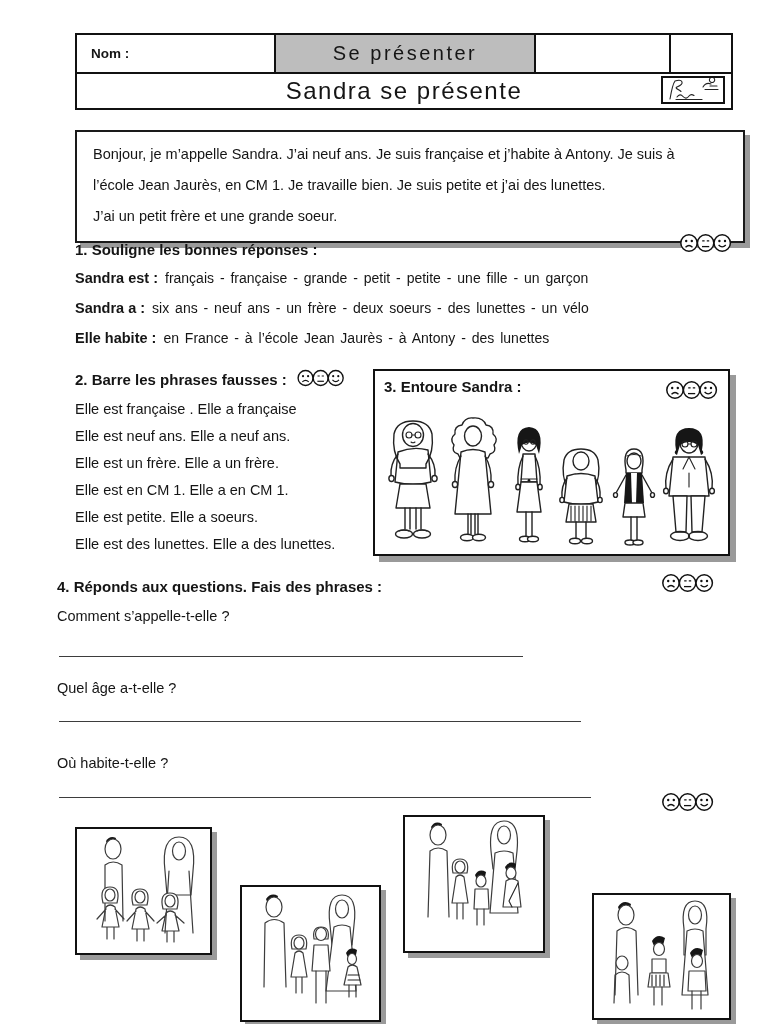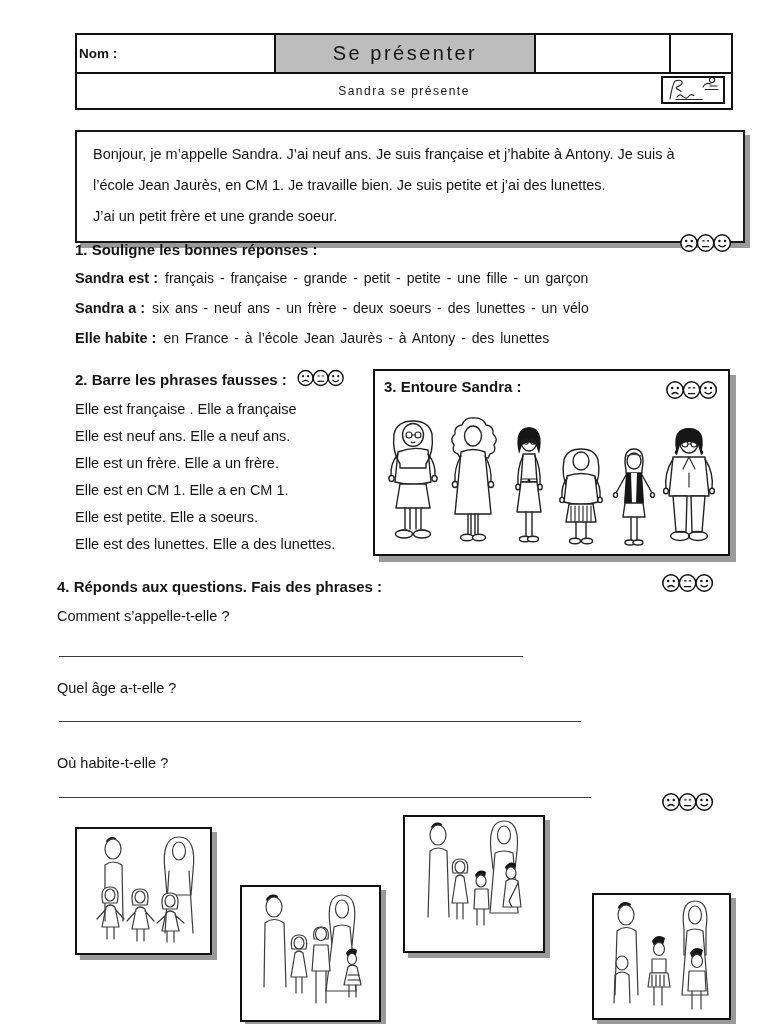--- a/index.html
+++ b/index.html
@@ -6,25 +6,25 @@
   .page {
     position:relative; width:768px; height:1024px; margin:0 auto;
     background:#ffffff; overflow:hidden;
     font-family:"Liberation Sans", sans-serif; color:#151515;
   }
 
   
   .htable { position:absolute; left:75px; top:33px; width:658px; border:2.5px solid #111; background:#fff; box-sizing:border-box; }
   .hrow1 { display:flex; height:37px; border-bottom:2px solid #111; }
   .hcell { box-sizing:border-box; }
-  .hcell-nom { width:199px; border-right:2px solid #111; display:flex; align-items:center; padding-left:2px; font-weight:bold; font-size:13.5px; }
+  .hcell-nom { width:199px; border-right:2px solid #111; display:flex; align-items:center; padding-left:14px; font-weight:bold; font-size:13.5px; }
   .hcell-title { width:260px; border-right:2px solid #111; background:#bdbdbd; display:flex; align-items:center; justify-content:center; font-size:20px; letter-spacing:2.5px; }
   .hcell-e1 { width:135px; border-right:2px solid #111; }
   .hcell-e2 { flex:1; }
-  .hrow2 { position:relative; height:34px; display:flex; align-items:center; justify-content:center; font-size:12px; letter-spacing:1.5px; }
+  .hrow2 { position:relative; height:34px; display:flex; align-items:center; justify-content:center; font-size:24px; letter-spacing:1.5px; }
   .logo-box { position:absolute; right:6px; top:2px; width:64px; height:28px; border:2px solid #111; box-sizing:border-box; background:#fff; }
 
   
   .intro { position:absolute; left:75px; top:130px; width:634px; border:2px solid #1a1a1a;
     background:#fff; box-shadow:5px 5px 0 #9a9a9a; padding:7px 16px 9px; font-size:14.5px; line-height:31px; }
 
   
   .sec { position:absolute; font-size:14px; }
   .sec-title { font-weight:bold; font-size:15px; }
   #sec1 { left:75px; top:230px; width:658px; }

